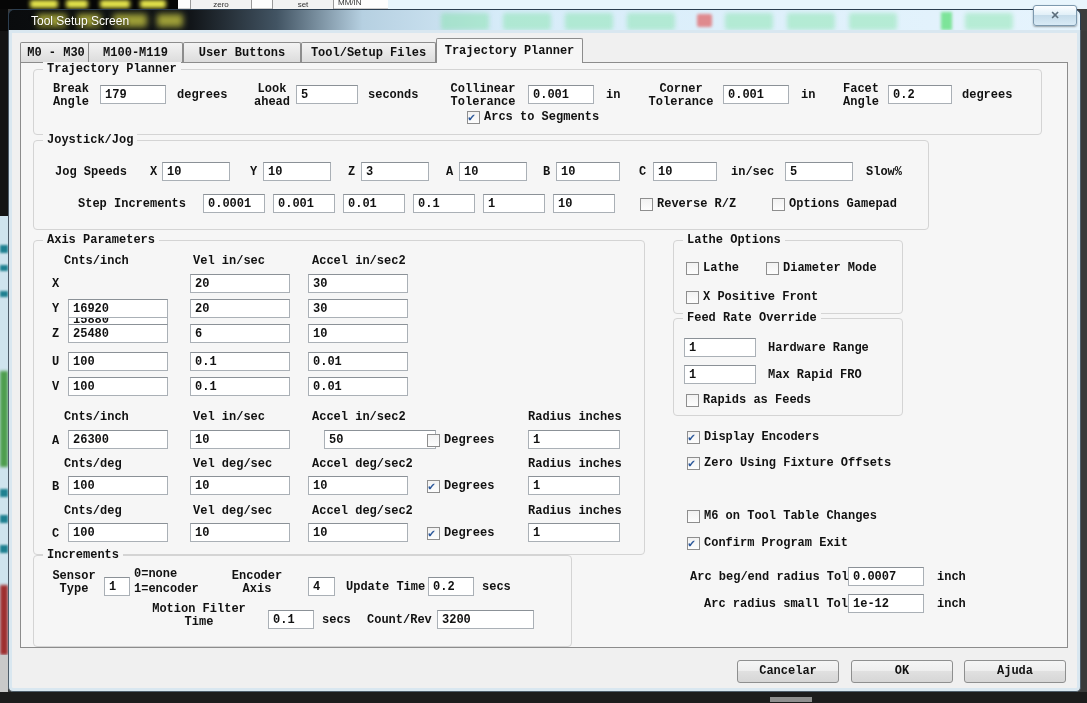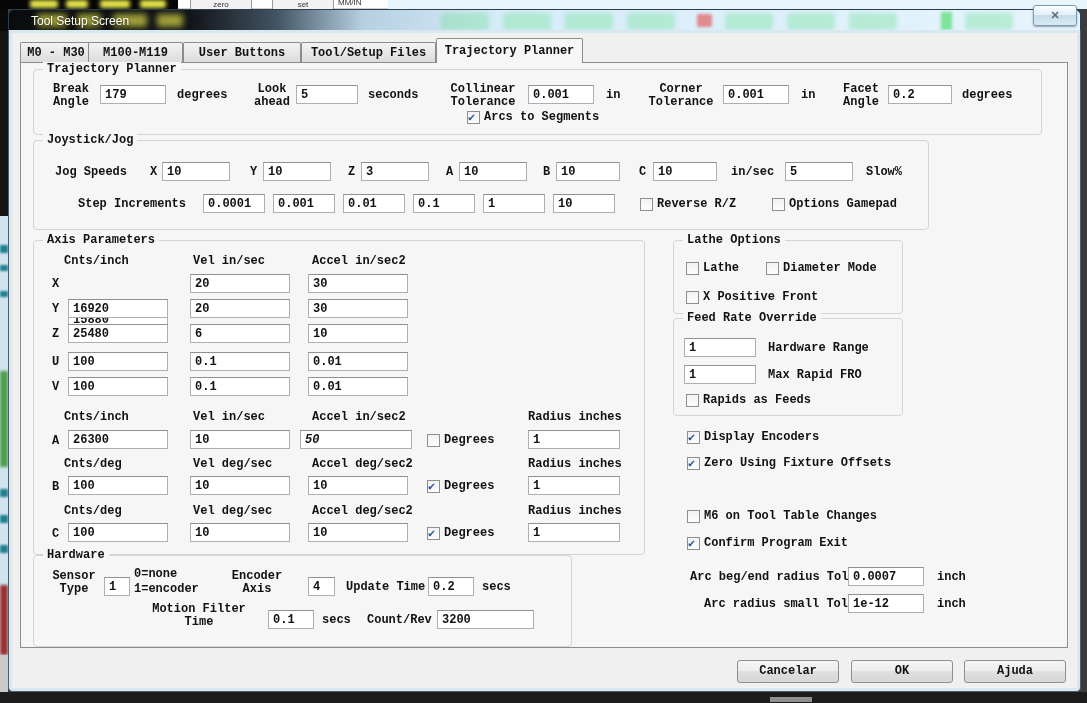--- a/index.html
+++ b/index.html
@@ -214,21 +214,21 @@
   <input class="inp" style="left: 190px; top: 377px; width: 100px;" value="0.1">
   <input class="inp" style="left: 308px; top: 377px; width: 100px;" value="0.01">
 
   <span class="lbl" style="left:64px;top:411px">Cnts/inch</span>
   <span class="lbl" style="left:193px;top:411px">Vel in/sec</span>
   <span class="lbl" style="left:312px;top:411px">Accel in/sec2</span>
   <span class="lbl" style="left:528px;top:411px">Radius inches</span>
   <span class="lbl" style="left:52px;top:435px">A</span>
   <input class="inp" style="left: 68px; top: 430px; width: 100px;" value="26300">
   <input class="inp" style="left: 190px; top: 430px; width: 100px;" value="10">
-  <input class="inp" style="left: 300px; top: 430px; width: 112px; font-style: italic;" value="50">
+  <input class="inp" style="left: 324px; top: 430px; width: 112px;" value="50">
   <span class="cb" style="left:427px;top:433px">
     <span class="cbbox"></span>
     <span class="cblbl">Degrees</span>
   </span>
   <input class="inp" style="left: 528px; top: 430px; width: 92px;" value="1">
 
   <span class="lbl" style="left:64px;top:458px">Cnts/deg</span>
   <span class="lbl" style="left:193px;top:458px">Vel deg/sec</span>
   <span class="lbl" style="left:312px;top:458px">Accel deg/sec2</span>
   <span class="lbl" style="left:528px;top:458px">Radius inches</span>
@@ -302,21 +302,21 @@
   </span>
 
   <span class="lbl" style="left:690px;top:571px">Arc beg/end radius Tol</span>
   <input class="inp" style="left: 848px; top: 567px; width: 76px;" value="0.0007">
   <span class="lbl" style="left:937px;top:571px">inch</span>
   <span class="lbl" style="left:704px;top:598px">Arc radius small Tol</span>
   <input class="inp" style="left: 848px; top: 594px; width: 76px;" value="1e-12">
   <span class="lbl" style="left:937px;top:598px">inch</span>
 
   <div class="grp" style="left:33px;top:555px;width:537px;height:90px">
-    <span class="legend">Hardware</span>
+    <span class="legend">Increments</span>
   </div>
   <span class="lbl c" style="left:46px;top:570px;width:56px">Sensor Type</span>
   <input class="inp" style="left: 104px; top: 577px; width: 26px;" value="1">
   <span class="lbl" style="left:134px;top:568px">0=none</span>
   <span class="lbl" style="left:134px;top:583px">1=encoder</span>
   <span class="lbl c" style="left:226px;top:570px;width:62px">Encoder Axis</span>
   <input class="inp" style="left: 308px; top: 577px; width: 27px;" value="4">
   <span class="lbl" style="left:346px;top:581px">Update Time</span>
   <input class="inp" style="left: 428px; top: 577px; width: 46px;" value="0.2">
   <span class="lbl" style="left:482px;top:581px">secs</span>

